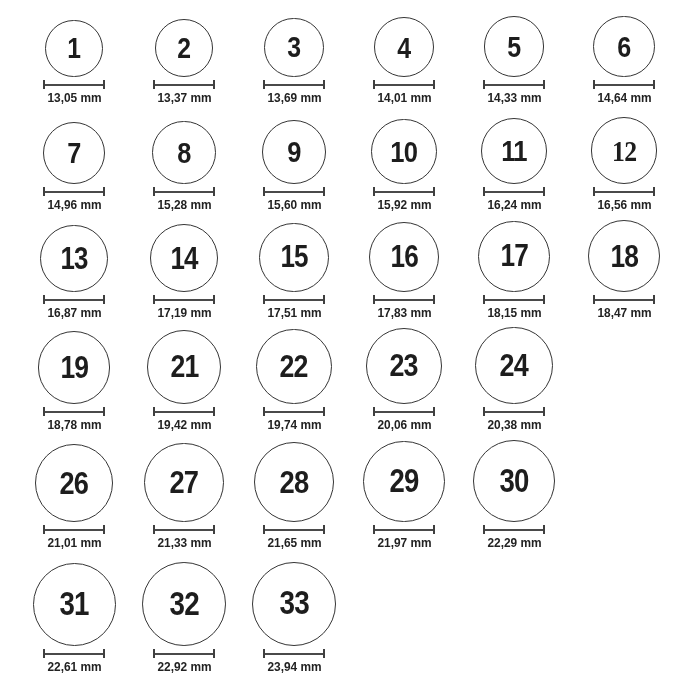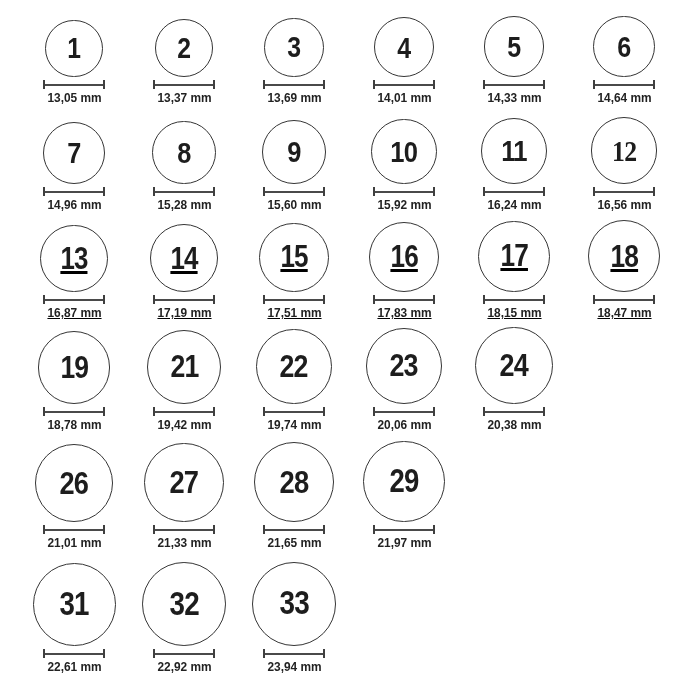--- a/index.html
+++ b/index.html
@@ -15,21 +15,21 @@
     padding: 0 21px 0 19px;
     background: #ffffff;
     overflow: hidden;
   }
   .row {
     display: flex;
     align-items: flex-end;
   }
   .row-1 { height: 106px; }
   .row-2 { height: 107px; }
-  .row-3 { height: 108px; text-decoration: underline; }
+  .row-3 { height: 108px; }
   .row-4 { height: 112px; }
   .row-5 { height: 118px; }
   .row-6 { height: 124px; }
   .cell {
     width: 110px;
     flex: 0 0 110px;
     display: flex;
     flex-direction: column;
     align-items: center;
   }
@@ -327,20 +327,29 @@
   </div>
       <div class="cell">
     <div class="circle" style="width: 81.3px; height: 81.3px;">
       <span class="num" style="font-size: 32.36px;">29</span>
     </div>
     <div class="measure">
       <div class="measure-line"></div>
     </div>
     <span class="label">21,97 mm</span>
   </div>
+      <div class="cell">
+    <div class="circle" style="width: 82.15px; height: 82.15px;">
+      <span class="num" style="font-size: 32.48px;">30</span>
+    </div>
+    <div class="measure">
+      <div class="measure-line"></div>
+    </div>
+    <span class="label">22,29 mm</span>
+  </div>
     </div>
     <div class="row row-6">
       <div class="cell">
     <div class="circle" style="width: 83px; height: 83px;">
       <span class="num" style="font-size: 32.6px;">31</span>
     </div>
     <div class="measure">
       <div class="measure-line"></div>
     </div>
     <span class="label">22,61 mm</span>

